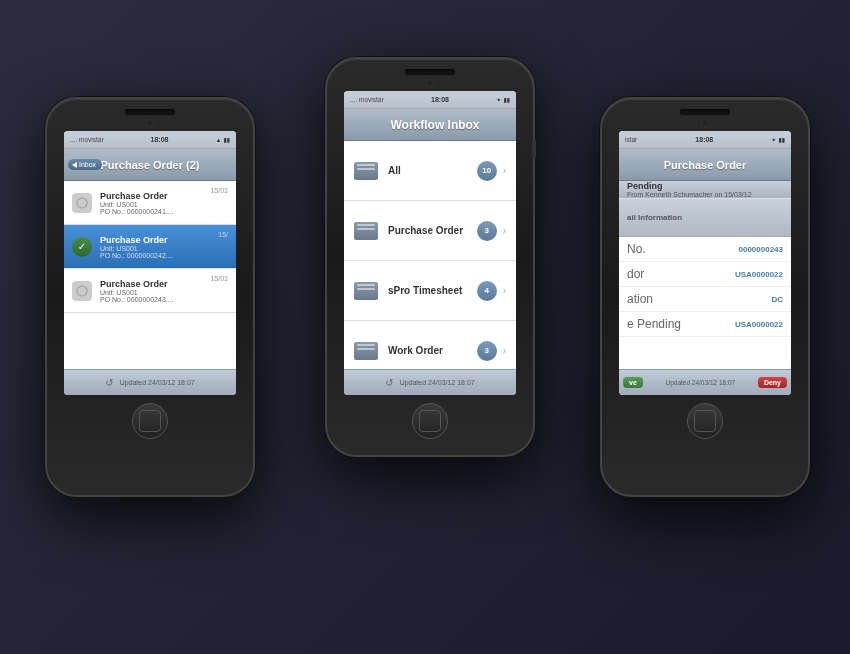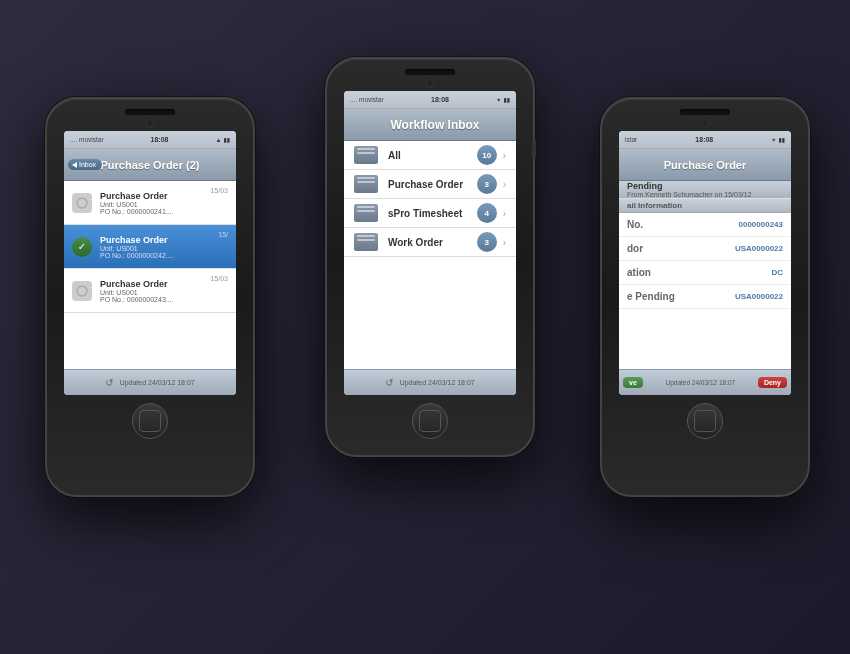--- a/index.html
+++ b/index.html
@@ -259,21 +259,21 @@
       color: #666;
     }
 
     
     .workflow-item {
       display: flex;
       align-items: center;
       padding: 8px 10px;
       border-bottom: 1px solid #ddd;
       background: #fff;
-      height: 29px;
+      height: 60px;
     }
     .workflow-icon {
       width: 24px;
       height: 18px;
       background: linear-gradient(180deg, #8a9aaa 0%, #6a7a8a 100%);
       border-radius: 2px;
       margin-right: 10px;
       flex-shrink: 0;
       position: relative;
     }
@@ -317,40 +317,39 @@
       margin-right: 6px;
     }
     .workflow-chevron {
       color: #aaa;
       font-size: 10px;
     }
 
     
     .detail-section-header {
       background: linear-gradient(180deg, #c8d0da 0%, #b0b8c4 100%);
-      padding: 2px 8px;
+      padding: 14px 8px;
       font-size: 8px;
       font-weight: bold;
       color: #555;
       border-bottom: 1px solid #aaa;
       border-top: 1px solid #ddd;
     }
     .detail-row {
       display: flex;
       align-items: center;
       justify-content: space-between;
       padding: 5px 8px;
       border-bottom: 1px solid #eee;
       background: #fff;
       min-height: 24px;
     }
     .detail-label {
-      font-size: 10px;
+      font-size: 12px;
       color: #666;
-      font-weight: bold;
     }
     .detail-value {
       font-size: 8px;
       color: #4a7aaa;
       font-weight: bold;
     }
     .detail-status-box {
       background: linear-gradient(180deg, #c8d0da 0%, #aab4c0 100%);
       padding: 0 8px;
     }

